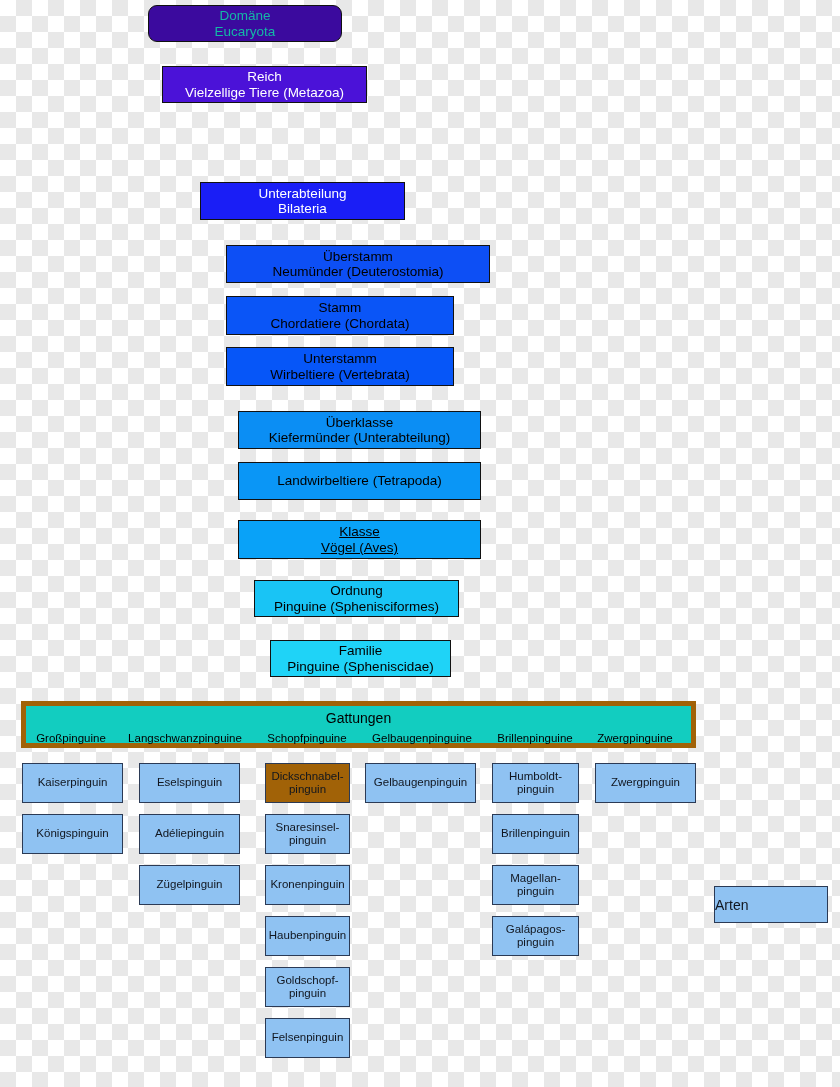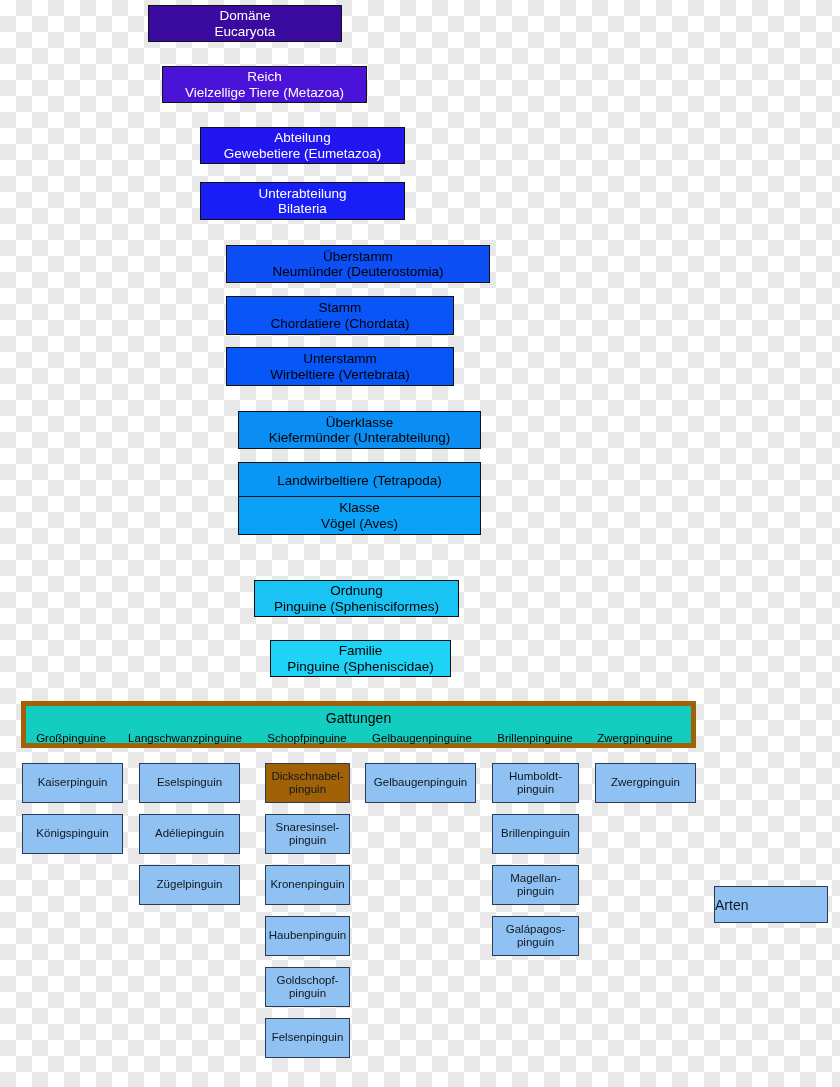--- a/index.html
+++ b/index.html
@@ -70,31 +70,27 @@
     background:#8fc2f2;
     color:#11161f;
     display:flex;align-items:center;justify-content:flex-start;
     font-size:14px;
   }
 </style>
 </head>
 <body>
 
 <div class="canvas" id="canvas">
-    <div class="rank dark" style="left: 148px; top: 5px; width: 194px; height: 37px; background: rgb(59, 10, 158); color: #ffffff;">
+    <div class="rank dark" style="left: 148px; top: 5px; width: 194px; height: 37px; background: rgb(59, 10, 158); color: #14b8a6; border-radius: 9px;">
       <span class="l1">Domäne</span>
       <span class="l2">Eucaryota</span>
     </div>
     <div class="rank dark" style="left: 162px; top: 66px; width: 205px; height: 37px; background: rgb(75, 18, 216); color: rgb(255, 255, 255);">
       <span class="l1">Reich</span>
       <span class="l2">Vielzellige Tiere (Metazoa)</span>
-    </div>
-    <div class="rank dark" style="left: 200px; top: 127px; width: 205px; height: 37px; background: rgb(33, 22, 240); color: rgb(255, 255, 255);">
-      <span class="l1">Abteilung</span>
-      <span class="l2">Gewebetiere (Eumetazoa)</span>
     </div>
     <div class="rank dark" style="left: 200px; top: 182px; width: 205px; height: 38px; background: rgb(26, 30, 246); color: rgb(255, 255, 255); text-align: center;">
       <span class="l1">Unterabteilung</span>
       <span class="l2">Bilateria</span>
     </div>
     <div class="rank light" style="left: 226px; top: 245px; width: 264px; height: 38px; background: rgb(13, 79, 245); color: rgb(0, 0, 0);">
       <span class="l1">Überstamm</span>
       <span class="l2">Neumünder (Deuterostomia)</span>
     </div>
     <div class="rank light" style="left: 226px; top: 296px; width: 228px; height: 39px; background: rgb(10, 85, 247); color: rgb(0, 0, 0);">
@@ -105,21 +101,21 @@
       <span class="l1">Unterstamm</span>
       <span class="l2">Wirbeltiere (Vertebrata)</span>
     </div>
     <div class="rank light" style="left: 238px; top: 411px; width: 243px; height: 38px; background: rgb(11, 142, 244); color: rgb(0, 0, 0);">
       <span class="l1">Überklasse</span>
       <span class="l2">Kiefermünder (Unterabteilung)</span>
     </div>
     <div class="rank light" style="left: 238px; top: 462px; width: 243px; height: 38px; background: rgb(10, 150, 246); color: rgb(0, 0, 0);">
       <span class="l2">Landwirbeltiere (Tetrapoda)</span>
     </div>
-    <div class="rank light" style="left: 238px; top: 496px; width: 243px; height: 39px; background: rgb(9, 162, 248); color: rgb(0, 0, 0);">
+    <div class="rank light" style="left: 238px; top: 520px; width: 243px; height: 39px; background: rgb(9, 162, 248); color: rgb(0, 0, 0); text-decoration: underline;">
       <span class="l1">Klasse</span>
       <span class="l2">Vögel (Aves)</span>
     </div>
     <div class="rank light" style="left: 254px; top: 580px; width: 205px; height: 37px; background: rgb(25, 196, 245); color: rgb(0, 0, 0);">
       <span class="l1">Ordnung</span>
       <span class="l2">Pinguine (Sphenisciformes)</span>
     </div>
     <div class="rank light" style="left: 270px; top: 640px; width: 181px; height: 37px; background: rgb(31, 211, 247); color: rgb(0, 0, 0);">
       <span class="l1">Familie</span>
       <span class="l2">Pinguine (Spheniscidae)</span>

